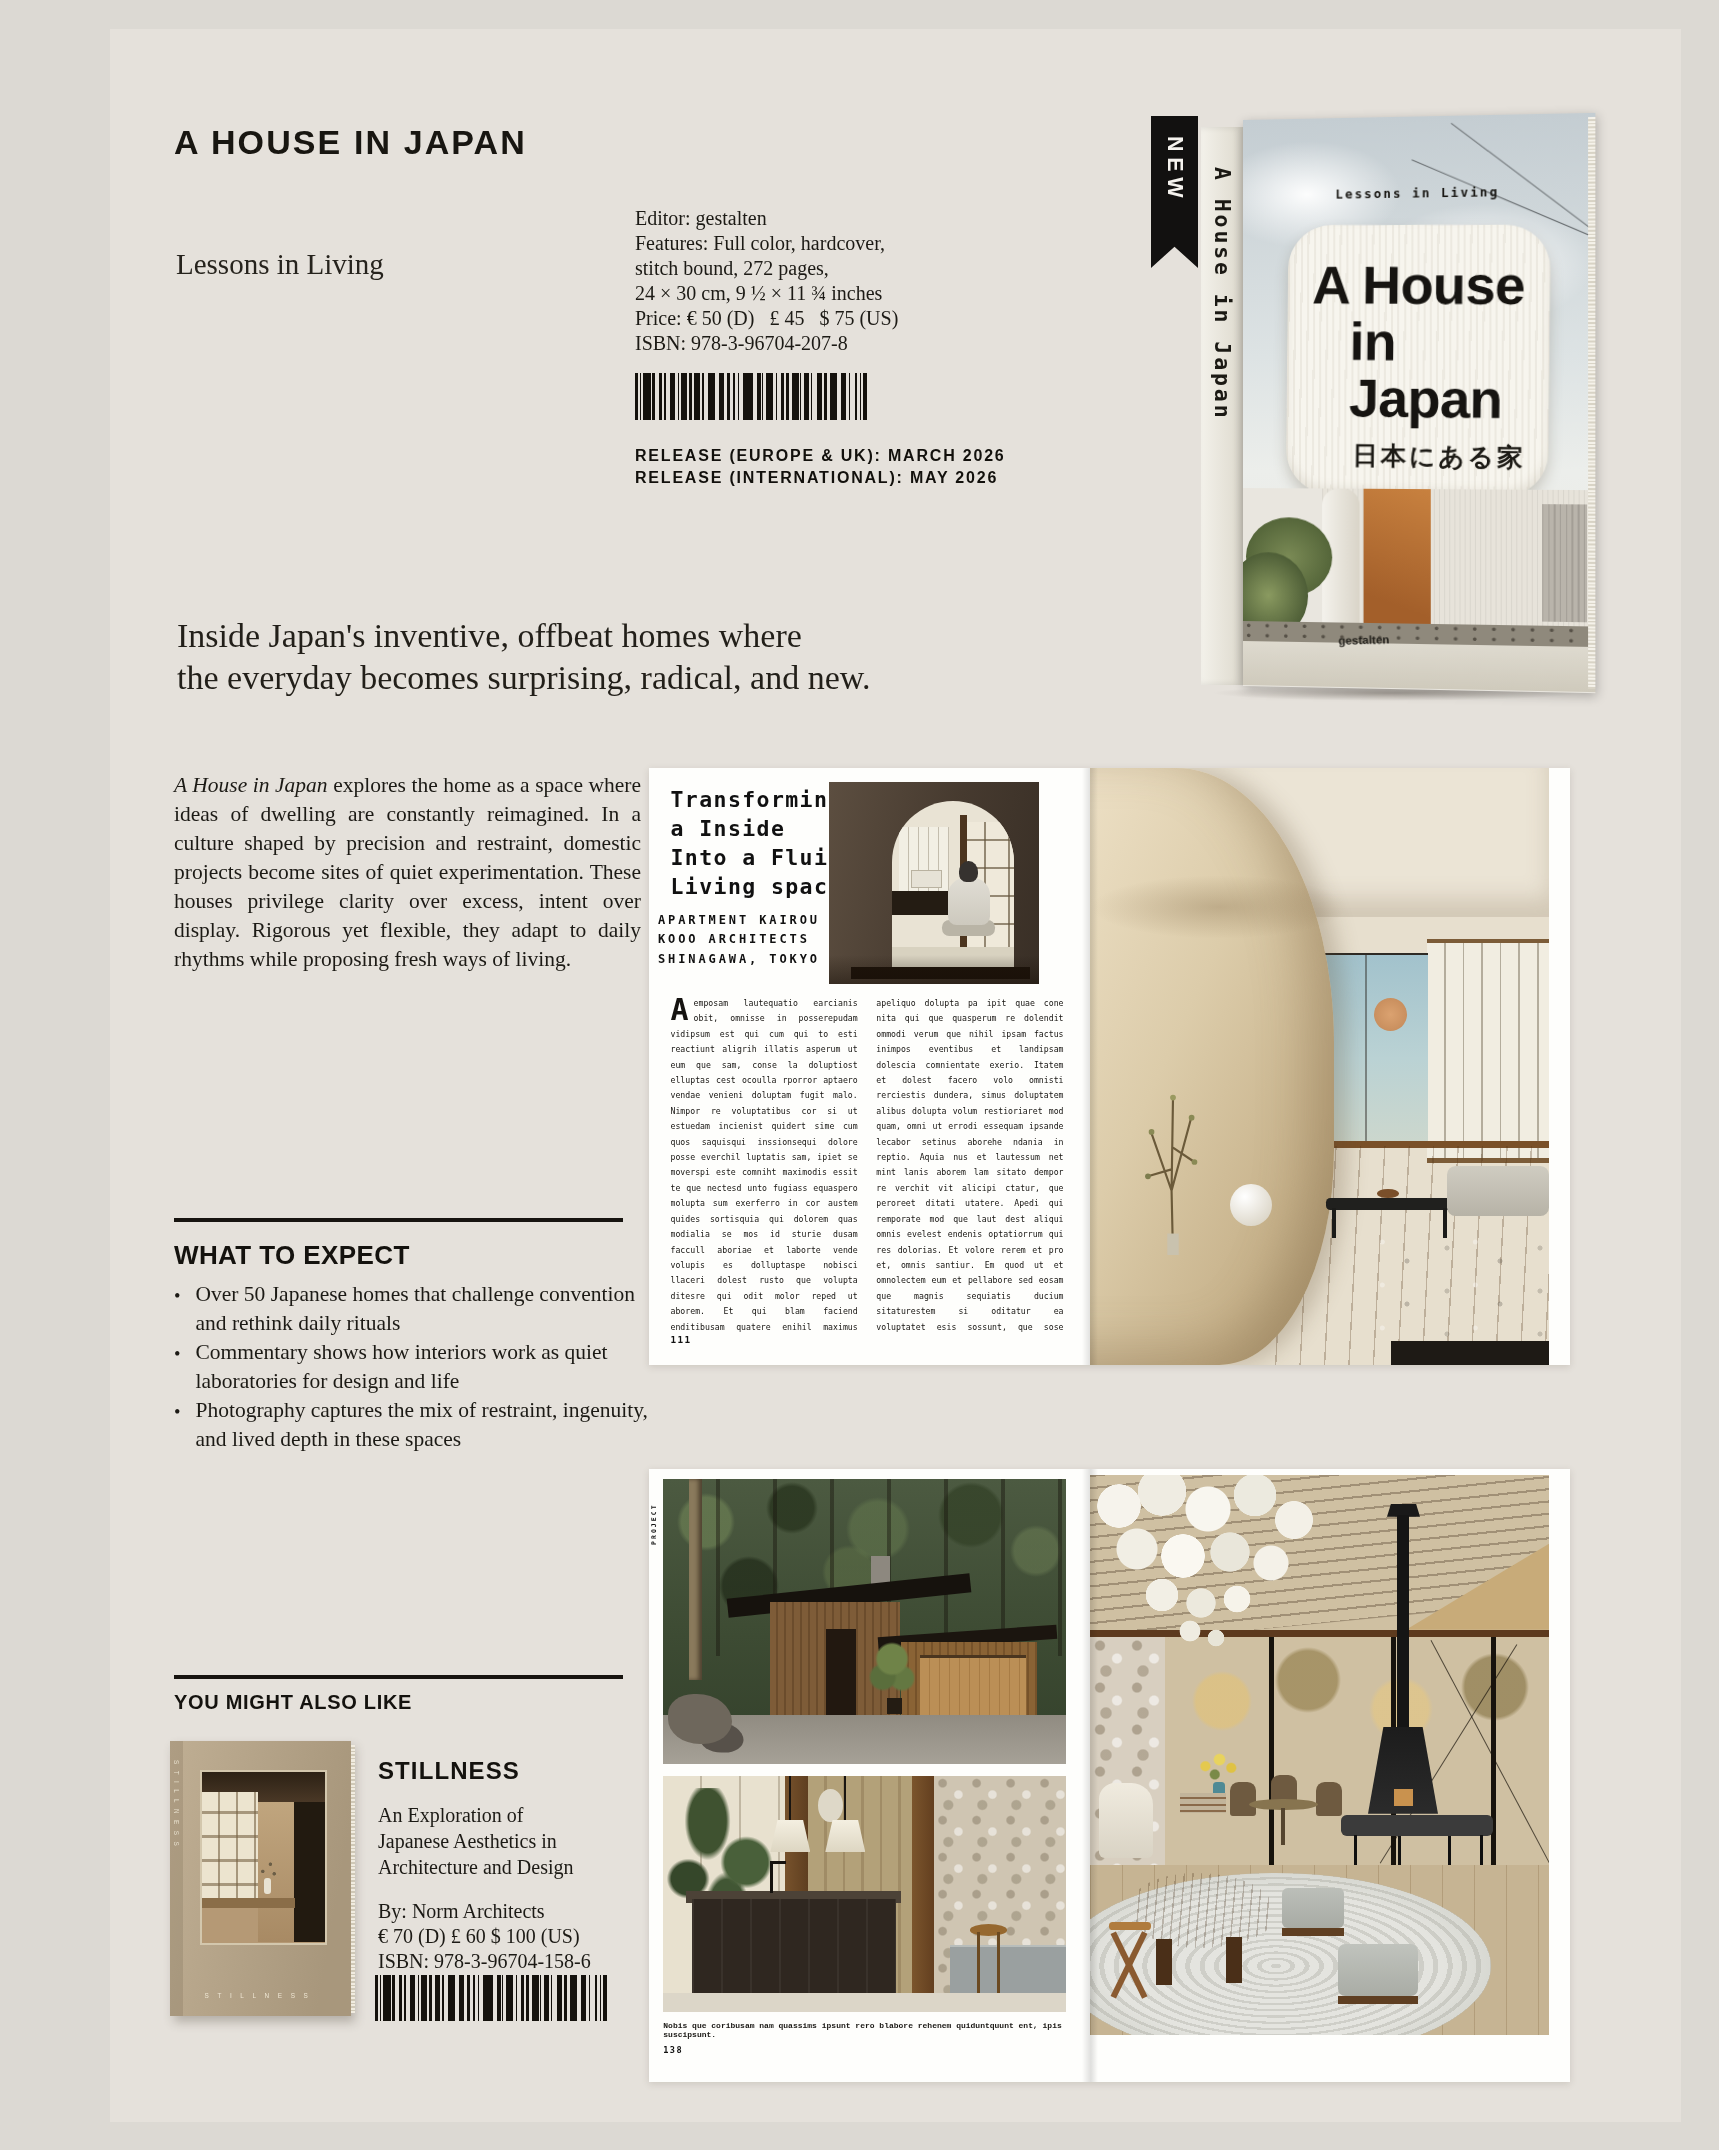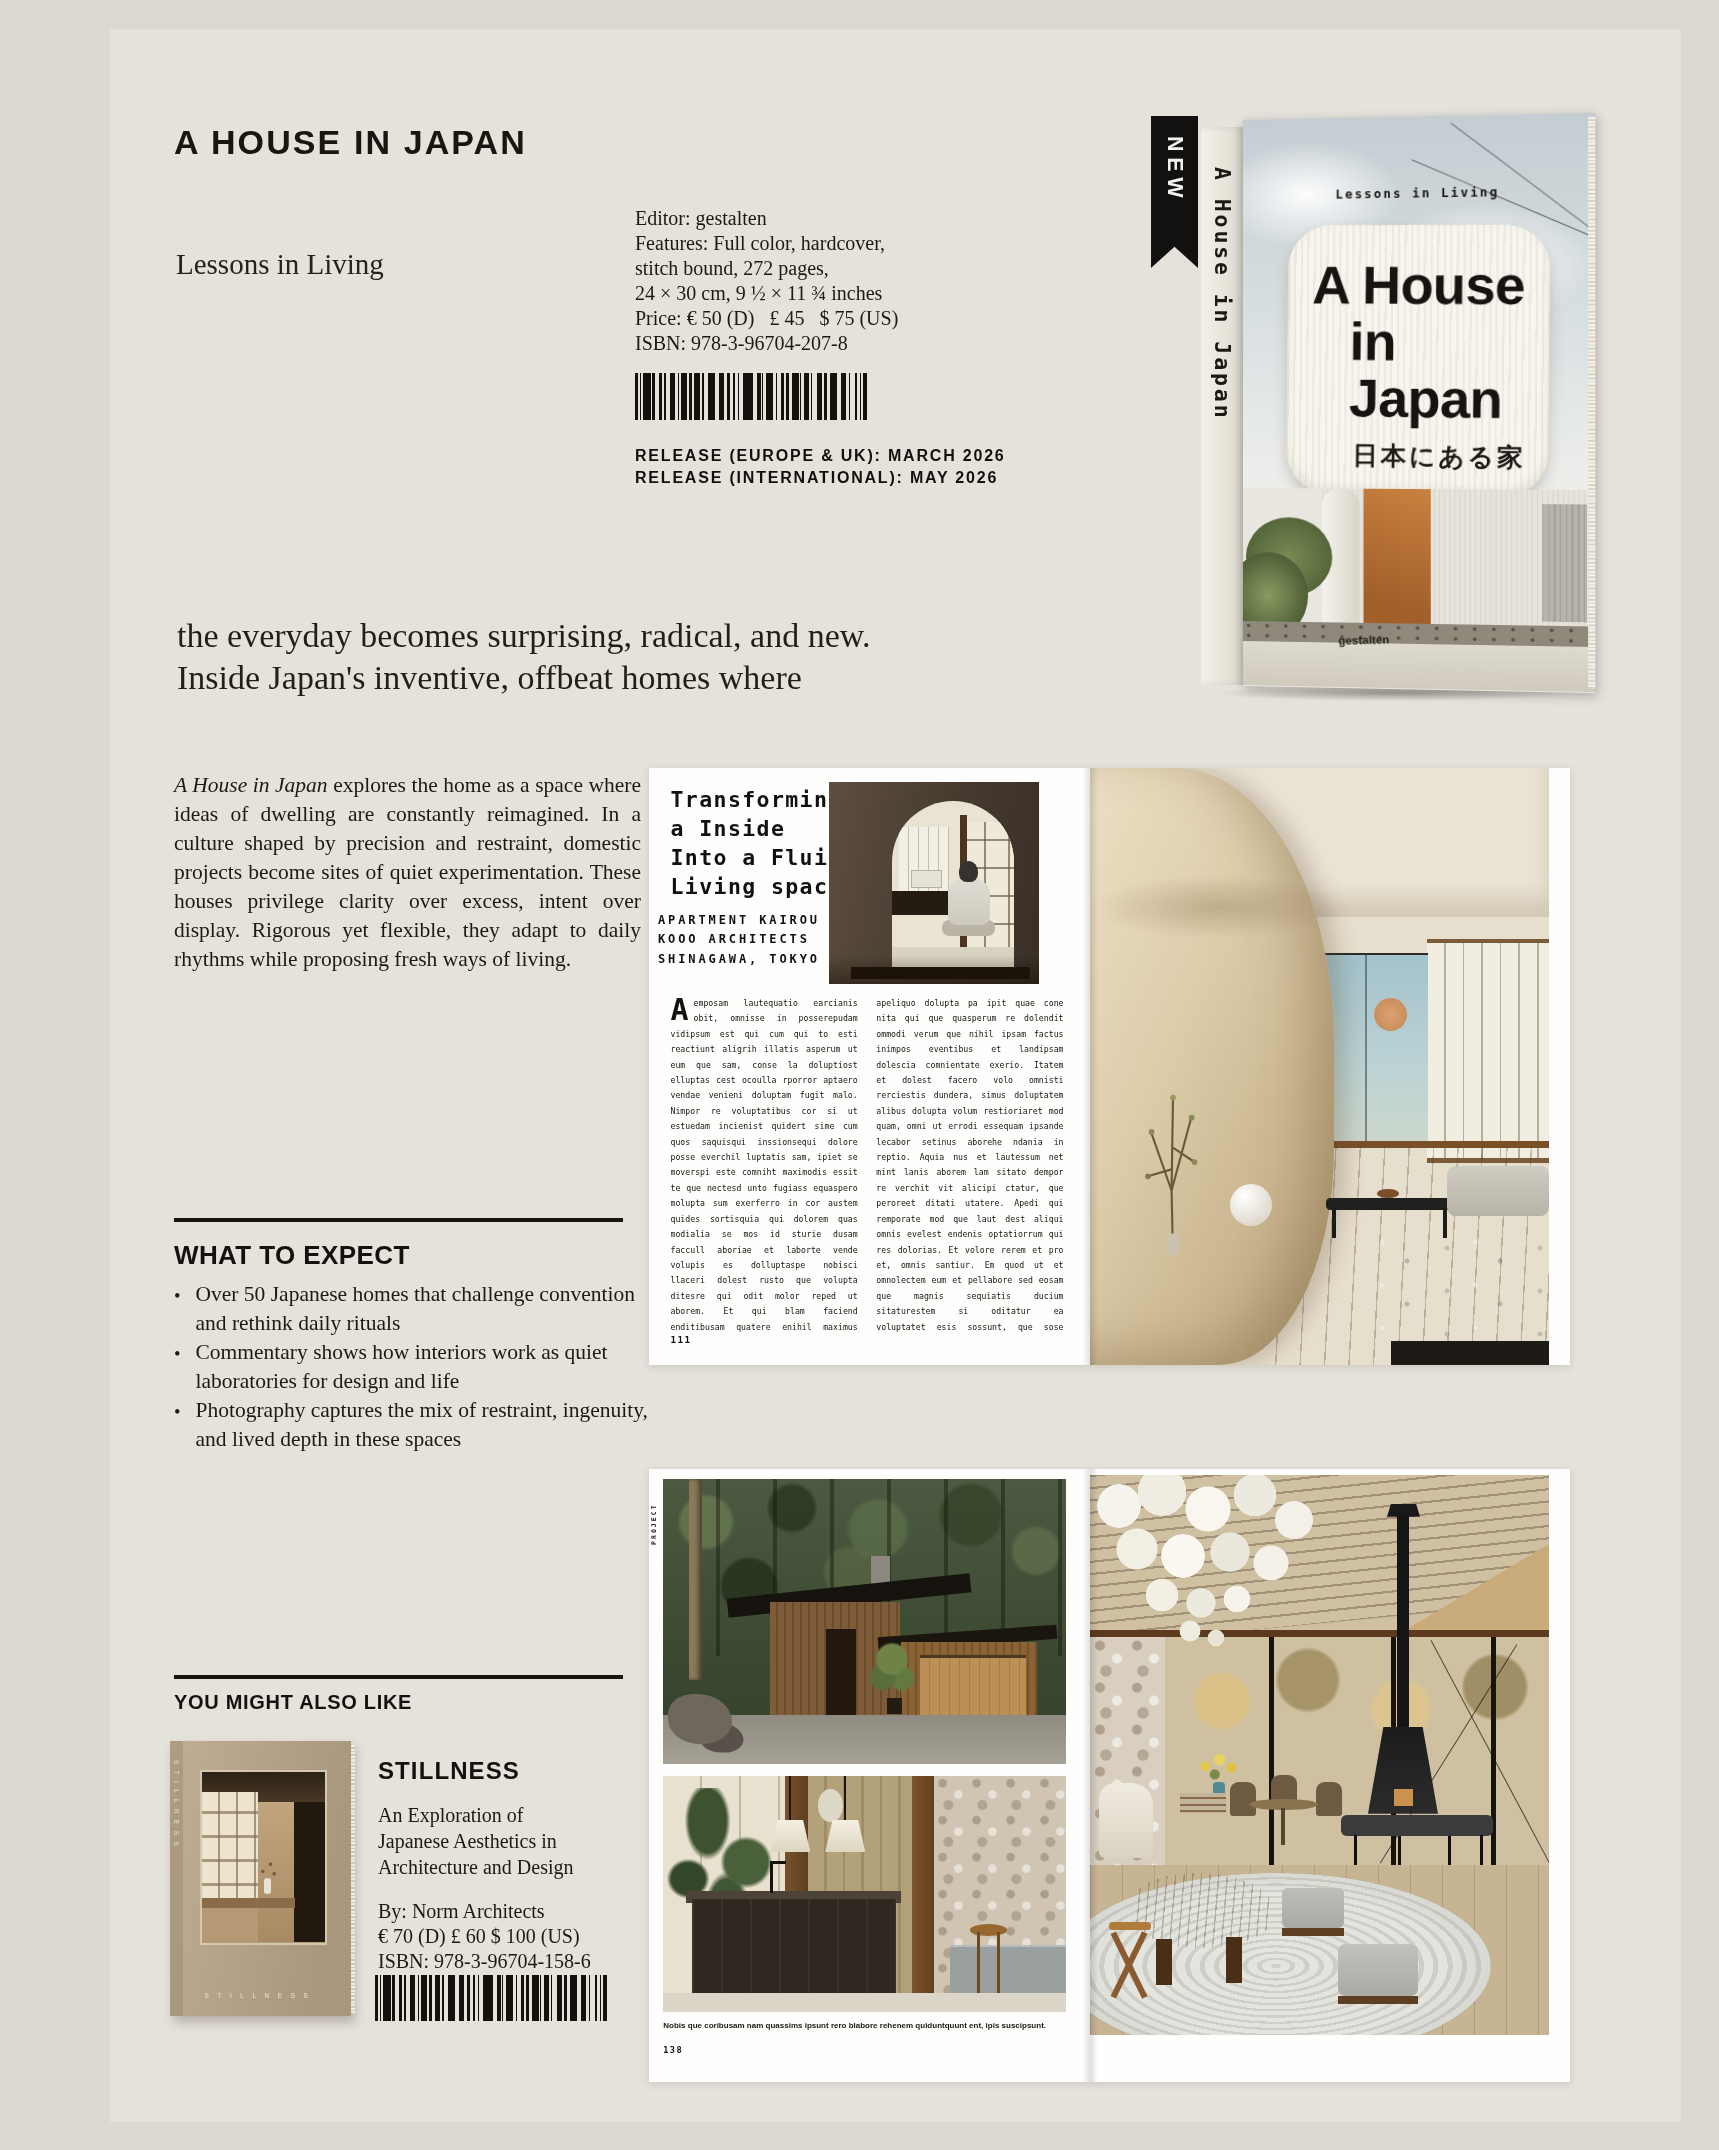--- a/index.html
+++ b/index.html
@@ -281,21 +281,21 @@
     clip-path:polygon(18% 0,82% 0,100% 100%,0 100%);}
   .b-island{position:absolute;left:29px;top:123px;width:204px;height:113px;background:#2f2720;
     background-image:repeating-linear-gradient(90deg,rgba(255,255,255,.05) 0 2.1px,transparent 2.1px 29px);}
   .b-counter{position:absolute;left:23px;top:115px;width:215px;height:11.5px;background:#4c4237;}
   .b-faucet{position:absolute;left:107px;top:85px;width:2.9px;height:32px;background:#15120e;}
   .b-faucet2{position:absolute;left:107px;top:85px;width:16px;height:2.9px;background:#15120e;}
   .b-stool{position:absolute;left:307px;top:148px;width:37px;height:11.5px;border-radius:50%;background:#96682f;}
   .b-sleg{position:absolute;width:2.9px;height:62px;background:#6b4a22;}
   .b-floor{position:absolute;left:0;bottom:0;width:100%;height:18.6px;background:#dcd6c8;}
   .s2-caption{position:absolute;left:14.3px;top:552px;width:403px;
-    font-family:Liberation Sans, sans-serif;font-weight:700;font-size:8px;color:#1a1814;}
+    font-family:Liberation Mono, monospace;font-weight:700;font-size:8px;color:#1a1814;}
   .s2-pn{position:absolute;left:14.3px;top:576px;font-family:"DejaVu Sans Mono",monospace;
     font-weight:700;font-size:8.6px;letter-spacing:1.4px;color:#111;}
   .s2-photoC{position:absolute;left:441px;top:5.7px;width:459px;height:560px;overflow:hidden;background:#cfc0a2;}
   .c-ceiling{position:absolute;left:0;top:0;width:100%;height:171px;
     background:linear-gradient(100deg,#7c5630,#a87a48 70%,#b98c55);
     background-image:repeating-linear-gradient(174deg,rgba(40,20,5,.28) 0 2.1px,transparent 2.1px 12.2px);
     clip-path:polygon(0 0,100% 0,100% 74%,0 100%);}
   .c-gable{position:absolute;right:0;top:69px;width:143px;height:86px;
     clip-path:polygon(100% 0,100% 100%,0 100%);background:#c8ab79;}
   .c-chand{position:absolute;left:-7.2px;top:-4.3px;width:236px;height:186px;
@@ -426,22 +426,22 @@
       <div class="hs-plant pl2"></div>
       <div class="hs-gravel"></div>
       <div class="hs-walk"></div>
       <div class="cov-pub">gestalten</div>
     </div>
     <div class="cov-edge"></div>
   </div>
 </div>
 
 <div id="headline" class="abs">
+  <div>Inside Japan's inventive, offbeat homes where</div>
   <div>the everyday becomes surprising, radical, and new.</div>
-  <div>Inside Japan's inventive, offbeat homes where</div>
 </div>
 
 <div id="intro" class="abs">
   <p><span class="ital">A House in Japan</span><span> explores the home as a space where ideas of dwelling are constantly reimagined. In a culture shaped by precision and restraint, domestic projects become sites of quiet experimentation. These houses privilege clarity over excess, intent over display. Rigorous yet flexible, they adapt to daily rhythms while proposing fresh ways of living.</span></p>
 </div>
 
 <div id="divider1" class="abs rule"></div>
 <div id="expect-head" class="abs">WHAT TO EXPECT</div>
 <div id="expect-list" class="abs">
   <div class="bul-row">

